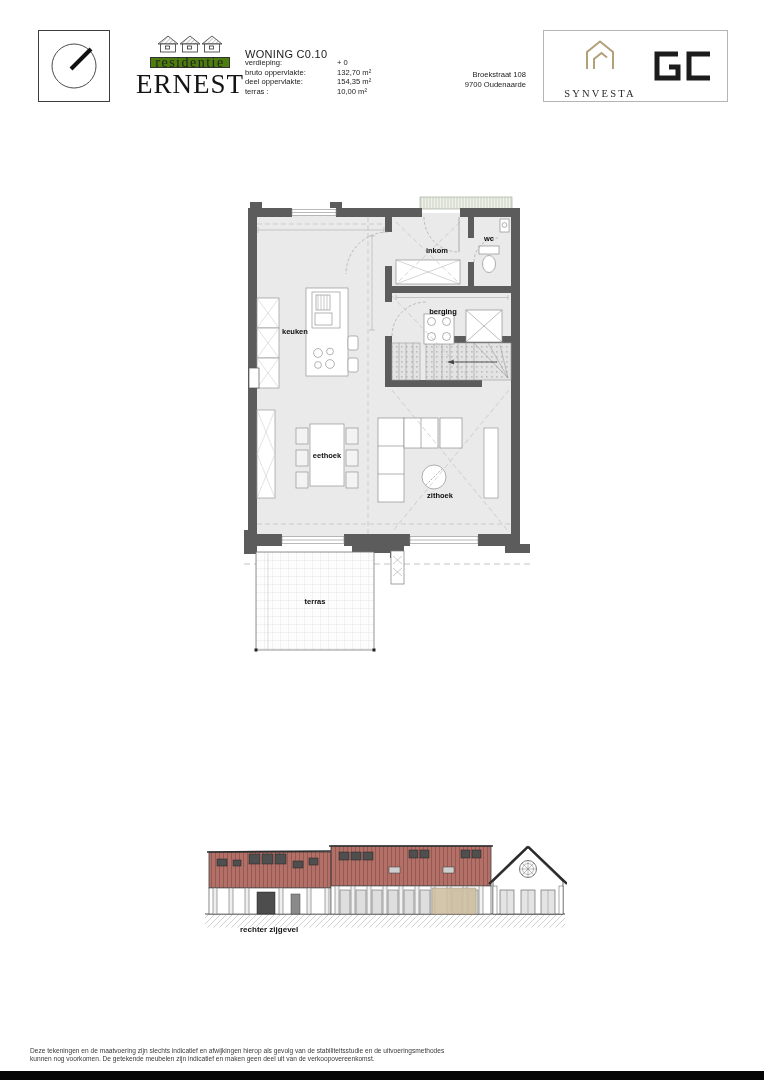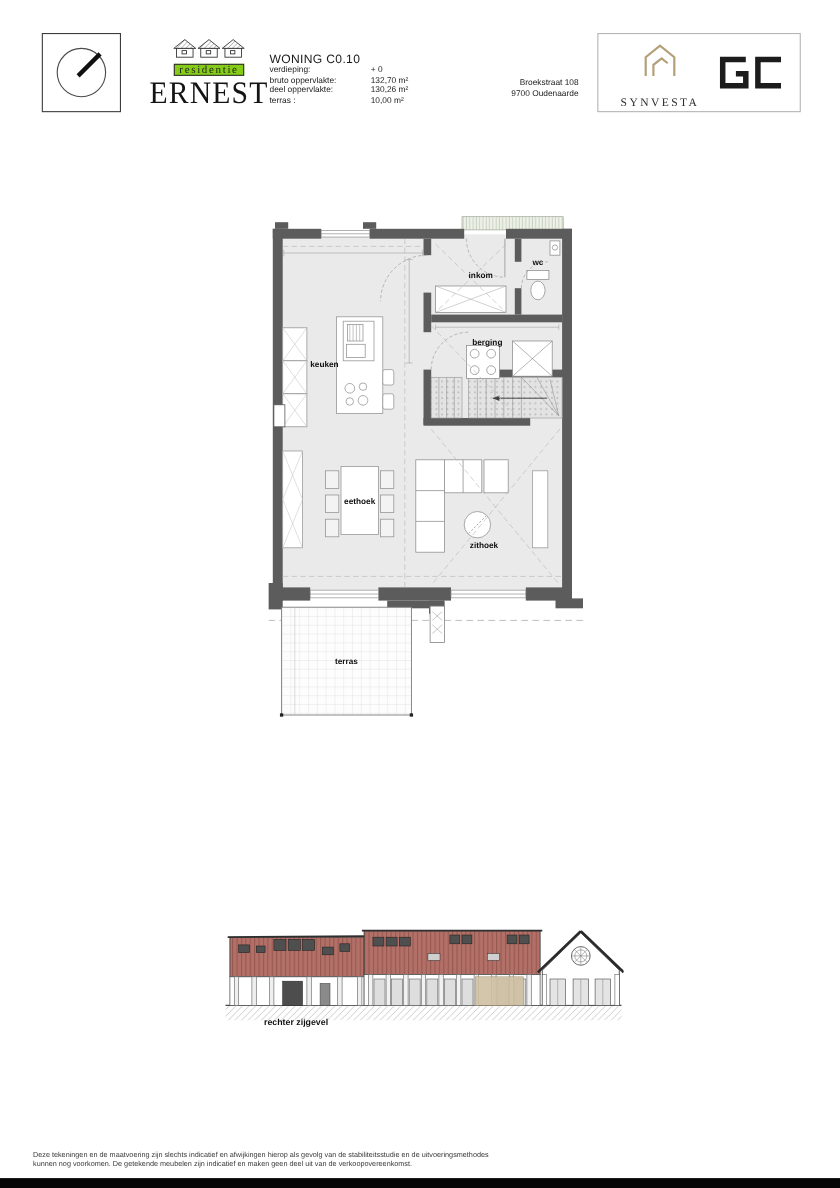--- a/index.html
+++ b/index.html
@@ -8,22 +8,22 @@
     font-family:"Liberation Sans",sans-serif;color:#1a1a1a;overflow:hidden;
   }
   .abs{position:absolute;}
 
   
   .compass-box{left:38px;top:30px;width:70px;height:70px;border:1px solid #3c3c3c;}
   .ernest-logo{left:136px;top:34px;width:108px;height:64px;text-align:center;}
   .ernest-houses{display:block;margin:0 auto;}
   .residentie-band{
     display:inline-block;border:1px solid #333;font-family:"Liberation Serif",serif;
-    font-size:10px;letter-spacing:1.5px;padding:0 4px;line-height:9px;color:#222;
-    margin-top:-1px;background:#84cc16;
+    font-size:14px;letter-spacing:1.5px;padding:0 4px;line-height:9px;color:#222;
+    margin-top:-1px;background:#4d7c0f;
   }
   .ernest-word{
     font-family:"Liberation Serif",serif;font-weight:400;font-size:27px;line-height:27px;
     letter-spacing:1px;color:#141414;margin-top:0px;transform:scaleY(1.05);
   }
   .unit-title{left:245px;top:48px;font-size:11px;font-weight:normal;letter-spacing:.3px;}
   .specs{left:245px;top:58px;width:180px;font-size:7.6px;line-height:9.6px;color:#222;}
   .spec-row{display:flex;justify-content:center;}
   .spec-label{width:92px;}
   .spec-value{flex:1;}
@@ -90,21 +90,21 @@
   <div class="spec-row">
     <span class="spec-label">verdieping:</span>
     <span class="spec-value">+ 0</span>
   </div>
   <div class="spec-row">
     <span class="spec-label">bruto oppervlakte:</span>
     <span class="spec-value">132,70 m²</span>
   </div>
   <div class="spec-row">
     <span class="spec-label">deel oppervlakte:</span>
-    <span class="spec-value">130,26 m²</span>
+    <span class="spec-value">154,35 m²</span>
   </div>
   <div class="spec-row">
     <span class="spec-label">terras :</span>
     <span class="spec-value">10,00 m²</span>
   </div>
 </div>
 
 <div class="abs address">
   <div>Broekstraat 108</div>
   <div>9700 Oudenaarde</div>

